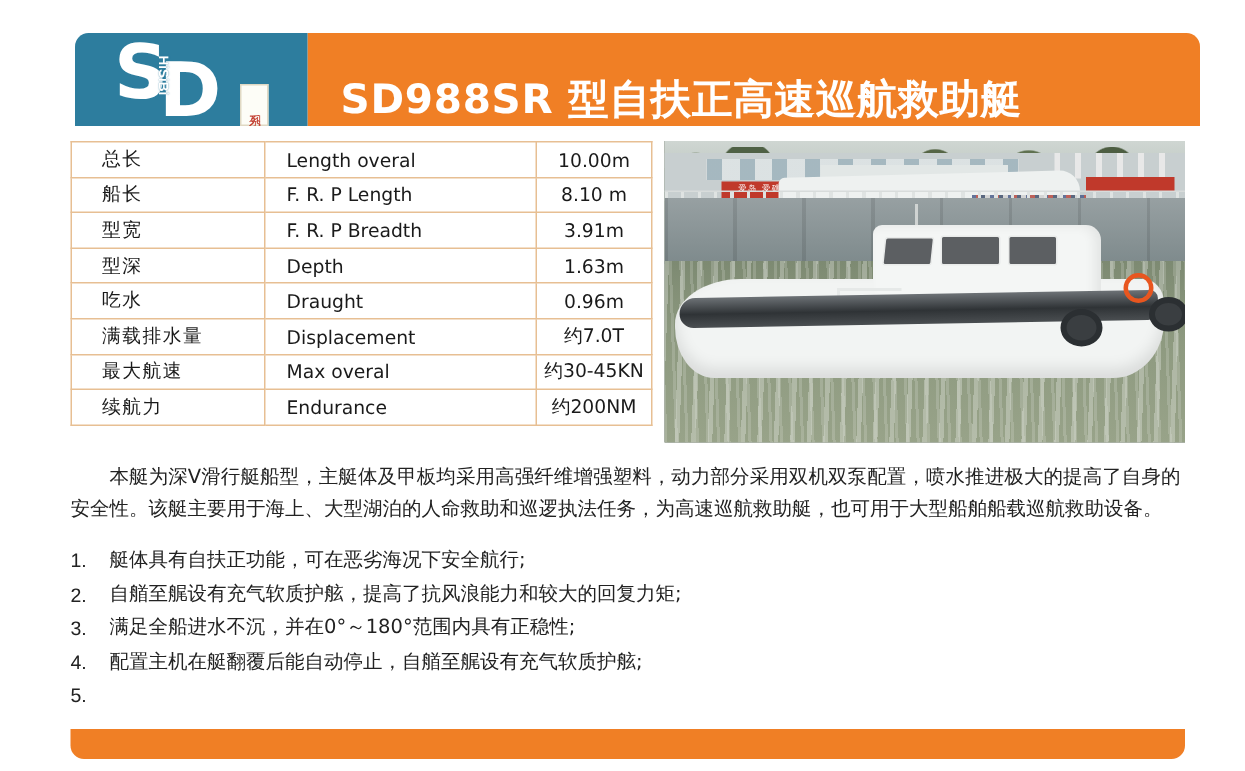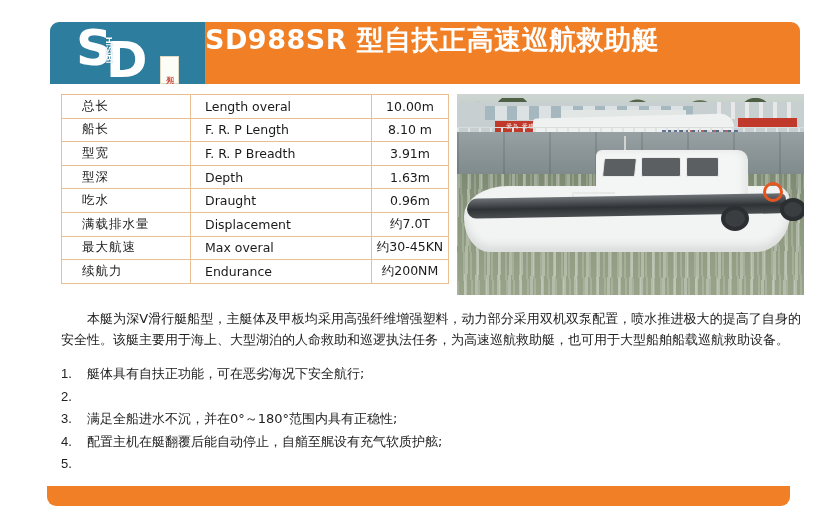--- a/index.html
+++ b/index.html
@@ -89,35 +89,36 @@
     font-size: 8px;
     color: #c0392b;
     writing-mode: vertical-rl;
     line-height: 9px;
     font-family: "DejaVu Sans", sans-serif;
   }
   .title-block {
     flex: 1 1 auto;
     background: #f07f25;
     display: flex;
-    align-items: flex-start;
+    align-items: flex-end;
+    padding-left: 22px;
   }
   .title-text {
     color: #ffffff;
     font-size: 27px;
     font-weight: bold;
     letter-spacing: 0.5px;
     font-family: "DejaVu Sans", sans-serif;
     white-space: nowrap;
   }
 
   
   .content {
     position: absolute;
-    left: 61px;
+    left: 47px;
     top: 94px;
     width: 743px;
   }
 
   .top-row {
     display: flex;
     gap: 8px;
     align-items: flex-start;
   }
 
@@ -373,20 +374,21 @@
     <span class="indent">本艇为深V滑行艇船型，主艇体及甲板均采用高强纤维增强塑料，动力部分采用双机双泵配置，喷水推进极大的提高了自身的安全性。该艇主要用于海上、大型湖泊的人命救助和巡逻执法任务，为高速巡航救助艇，也可用于大型船舶船载巡航救助设备。</span>
   </p>
 
   <ul class="feature-list">
     <li>
       <span class="num">1.</span>
       <span>艇体具有自扶正功能，可在恶劣海况下安全航行;</span>
     </li>
     <li>
       <span class="num">2.</span>
+      <span>自艏至艉设有充气软质护舷，提高了抗风浪能力和较大的回复力矩;</span>
     </li>
     <li>
       <span class="num">3.</span>
       <span>满足全船进水不沉，并在0°～180°范围内具有正稳性;</span>
     </li>
     <li>
       <span class="num">4.</span>
       <span>配置主机在艇翻覆后能自动停止，自艏至艉设有充气软质护舷;</span>
     </li>
     <li>

